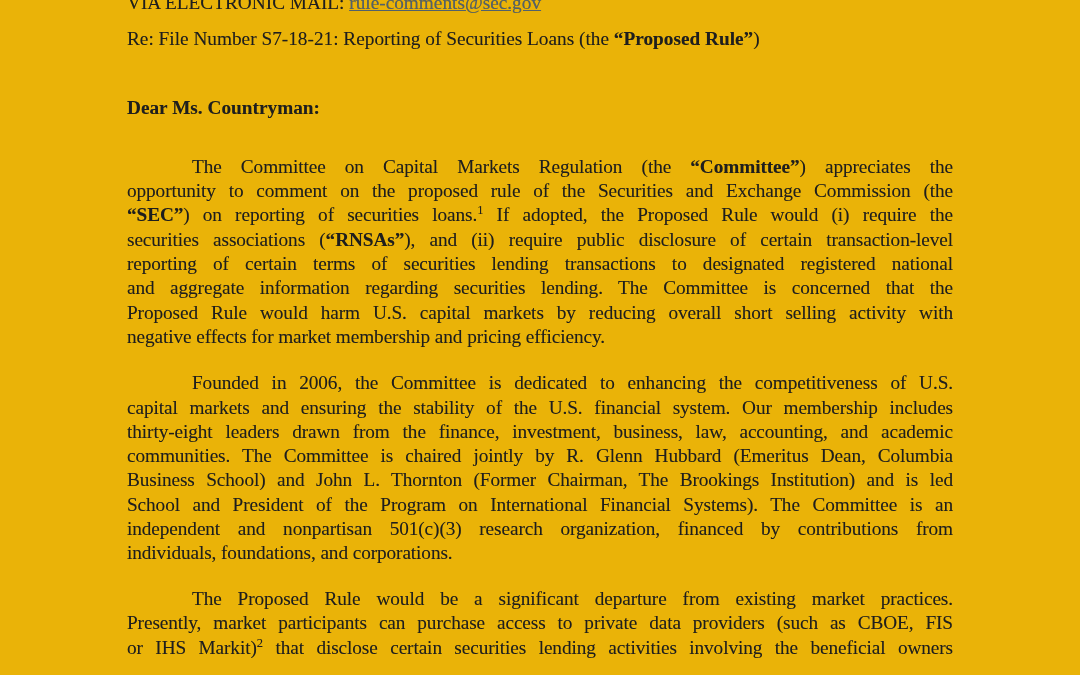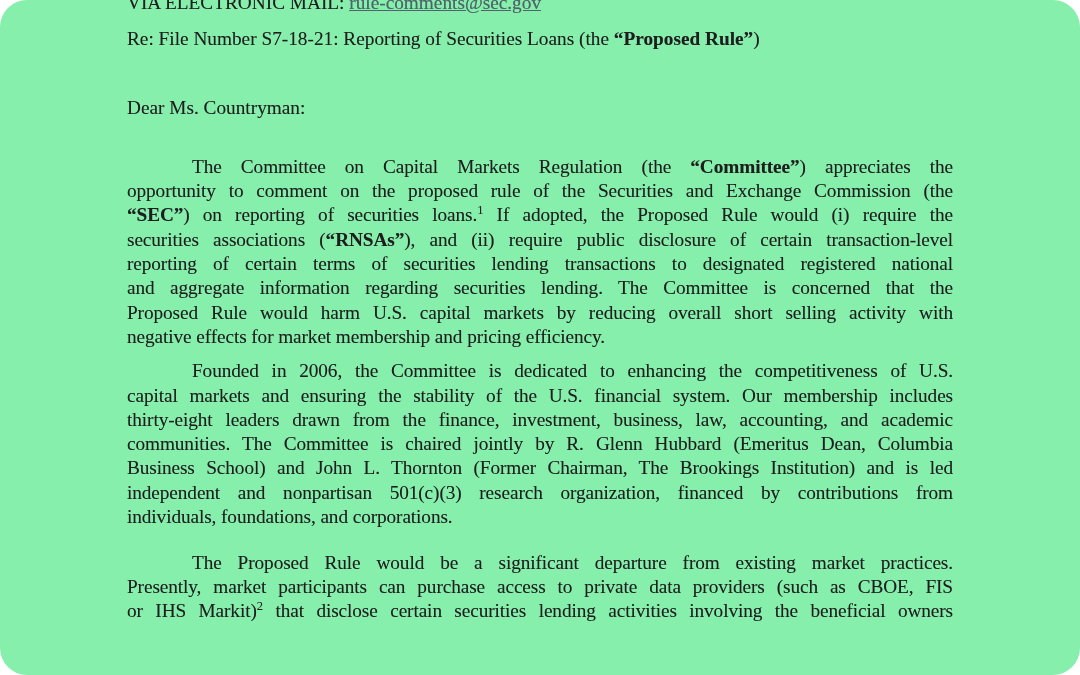--- a/index.html
+++ b/index.html
@@ -20,22 +20,22 @@
     text-shadow: 0 0 0.5px rgba(30,30,30,0.35);
   }
   .content {
     position: absolute;
     left: 127px;
     top: 0;
     width: 826px;
   }
   .via-line   { margin-top: -9px; white-space: nowrap; }
   .re-line    { margin-top: 12px; white-space: nowrap; }
-  .salutation { margin-top: 44px; white-space: nowrap; }
-  .para       { margin-top: 10px; }
+  .salutation { margin-top: 44px; white-space: nowrap; font-weight: bold; }
+  .para       { margin-top: 22px; }
   .para.p1    { margin-top: 35px; }
   .para.p3    { margin-top: 21.5px; }
   .pline {
     text-align: justify;
     text-align-last: justify;
     text-justify: inter-word;
     height: 24.3px;
     overflow: hidden;
     letter-spacing: -0.1px;
   }
@@ -50,21 +50,21 @@
     letter-spacing: 0;
   }
   .link {
     text-decoration: underline;
     cursor: pointer;
   }
 </style>
 </head>
 <body>
 
-<div class="page" style="color: rgb(30, 30, 30); background: #86efac; border-radius: 27px;">
+<div class="page" style="color: rgb(30, 30, 30); background: #eab308;">
   <div class="content">
 
     <div class="via-line">
       <span>VIA ELECTRONIC MAIL: </span><a class="link" style="color: rgb(81, 97, 109);">rule-comments@sec.gov</a>
     </div>
 
     <div class="re-line">
       <span>Re: File Number S7-18-21: Reporting of Securities Loans (the </span><span class="b">“Proposed Rule”</span><span>)</span>
     </div>
 
@@ -80,20 +80,21 @@
           <div class="pline"><span>and aggregate information regarding securities lending. The Committee is concerned that the</span></div>
           <div class="pline"><span>Proposed Rule would harm U.S. capital markets by reducing overall short selling activity with</span></div>
           <div class="pline lastleft"><span>negative effects for market membership and pricing efficiency.</span></div>
         </div>
         <div class="para p2">
           <div class="pline first"><span>Founded in 2006, the Committee is dedicated to enhancing the competitiveness of U.S.</span></div>
           <div class="pline"><span>capital markets and ensuring the stability of the U.S. financial system. Our membership includes</span></div>
           <div class="pline"><span>thirty-eight leaders drawn from the finance, investment, business, law, accounting, and academic</span></div>
           <div class="pline"><span>communities. The Committee is chaired jointly by R. Glenn Hubbard (Emeritus Dean, Columbia</span></div>
           <div class="pline"><span>Business School) and John L. Thornton (Former Chairman, The Brookings Institution) and is led</span></div>
+          <div class="pline"><span>School and President of the Program on International Financial Systems). The Committee is an</span></div>
           <div class="pline"><span>independent and nonpartisan 501(c)(3) research organization, financed by contributions from</span></div>
           <div class="pline lastleft"><span>individuals, foundations, and corporations.</span></div>
         </div>
         <div class="para p3">
           <div class="pline first"><span>The Proposed Rule would be a significant departure from existing market practices.</span></div>
           <div class="pline"><span>Presently, market participants can purchase access to private data providers (such as CBOE, FIS</span></div>
           <div class="pline"><span>or IHS Markit)</span><span class="supn">2</span><span> that disclose certain securities lending activities involving the beneficial owners</span></div>
         </div>
       </div>
 

